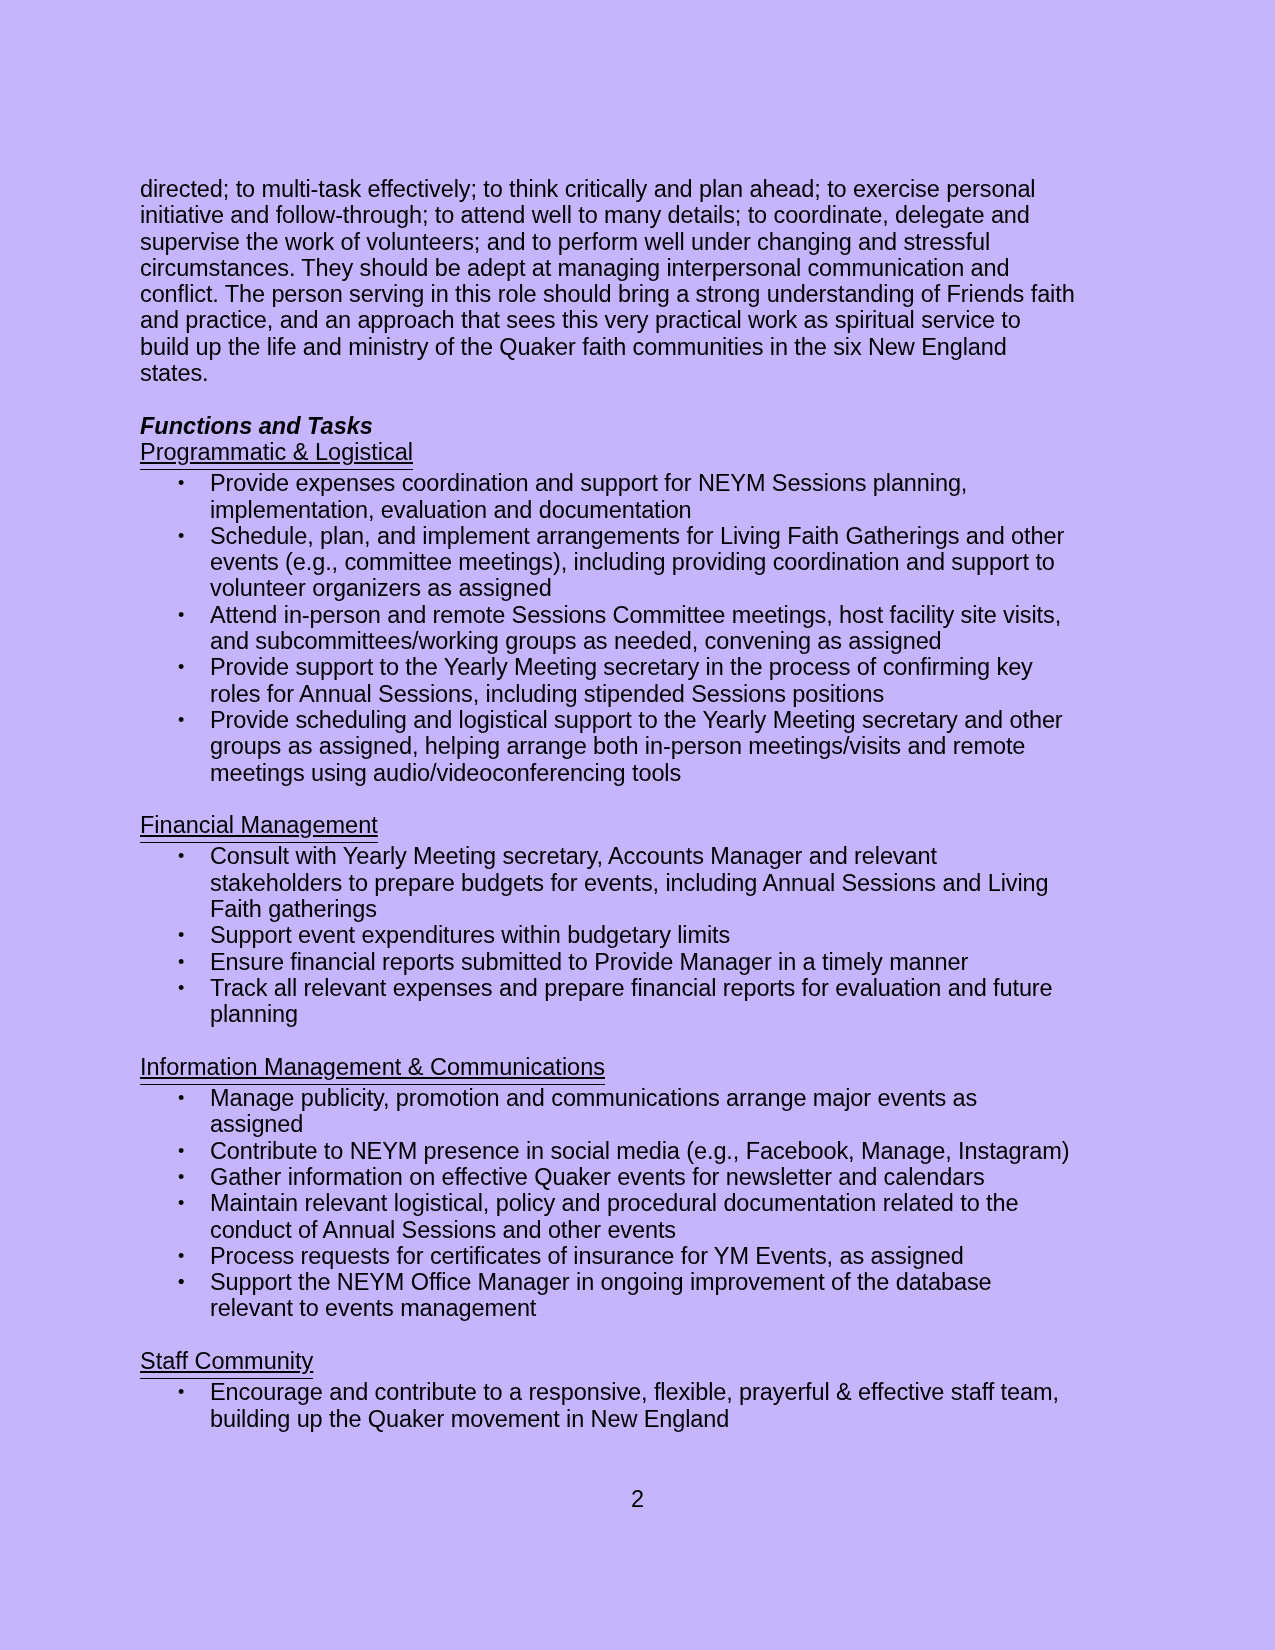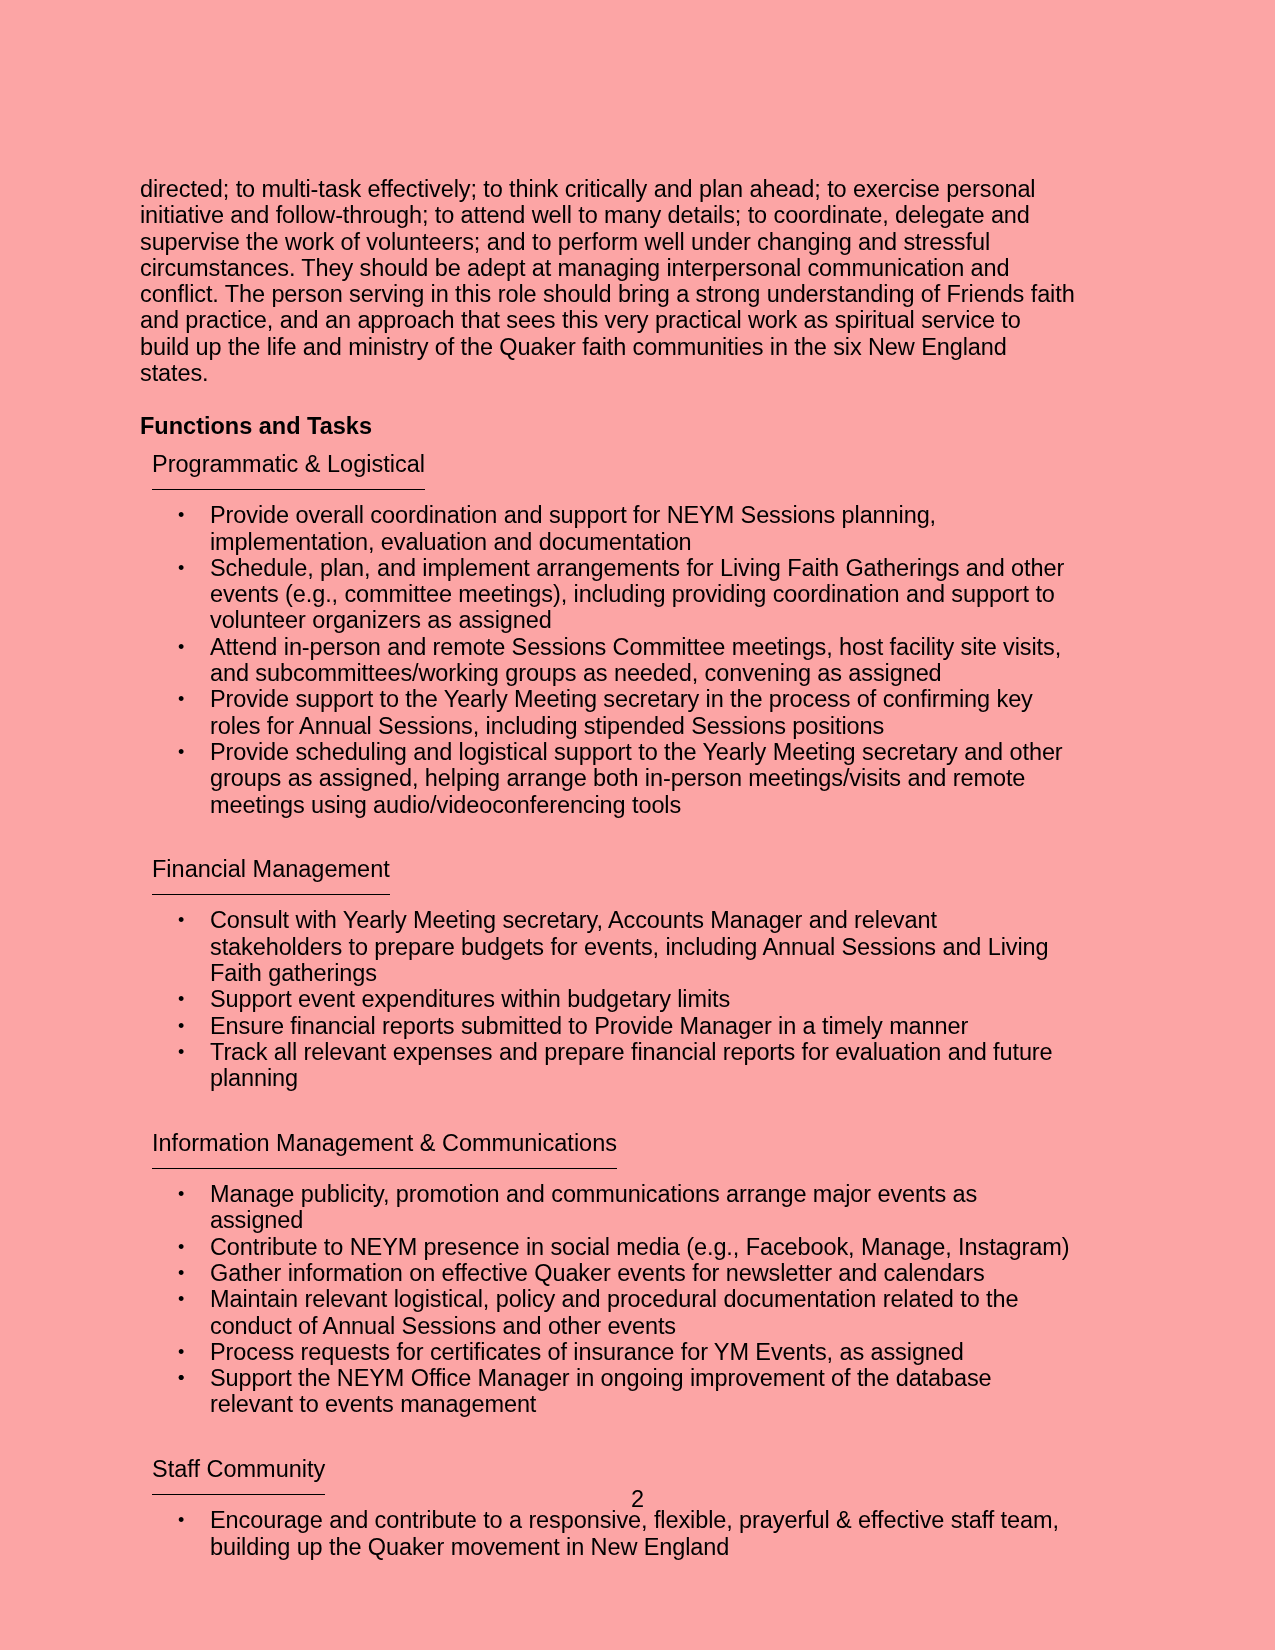--- a/index.html
+++ b/index.html
@@ -8,21 +8,21 @@
     background: #ffffff;
   }
   body {
     font-family: "Liberation Sans", sans-serif;
     color: #000000;
   }
   .page {
     position: relative;
     width: 1275px;
     height: 1650px;
-    background: #fca5a5;
+    background: #c4b5fd;
     margin: 0 auto;
     overflow: hidden;
     box-sizing: border-box;
   }
   .content {
     position: absolute;
     left: 140px;
     top: 176px;
     width: 935px;
   }
@@ -31,28 +31,30 @@
     line-height: 26.3px;
     text-align: left;
     margin: 0;
     letter-spacing: -0.1px;
   }
   .section-heading {
     font-size: 23.5px;
     line-height: 26.3px;
     font-weight: bold;
     margin: 0;
+    font-style: italic;
   }
   .sub-heading {
     font-size: 23.5px;
     line-height: 26.3px;
-    margin: 12px;
+    margin: 0;
     display: inline-block;
     border-bottom: 1.6px solid #000;
-    padding-bottom: 12px;
+    padding-bottom: 4px;
+    text-decoration: underline;
   }
   .sub-heading-wrap {
     line-height: 26.3px;
     font-size: 23.5px;
   }
   ul.bullets {
     list-style: none;
     margin: 0;
     padding: 0;
   }
@@ -97,21 +99,21 @@
     <p class="body-para">directed; to multi-task effectively; to think critically and plan ahead; to exercise personal initiative and follow-through; to attend well to many details; to coordinate, delegate and supervise the work of volunteers; and to perform well under changing and stressful circumstances. They should be adept at managing interpersonal communication and conflict. The person serving in this role should bring a strong understanding of Friends faith and practice, and an approach that sees this very practical work as spiritual service to build up the life and ministry of the Quaker faith communities in the six New England states.</p>
 
     <div class="gap"></div>
 
     <div class="section-heading">Functions and Tasks</div>
 
     <div id="sections-root">
         <div class="section-block">
           <div class="sub-heading-wrap"><span class="sub-heading">Programmatic &amp; Logistical </span></div>
           <ul class="bullets">
-            <li><span class="bullet-dot">•</span><span>Provide overall coordination and support for NEYM Sessions planning, implementation, evaluation and documentation</span></li>
+            <li><span class="bullet-dot">•</span><span>Provide expenses coordination and support for NEYM Sessions planning, implementation, evaluation and documentation</span></li>
             <li><span class="bullet-dot">•</span><span>Schedule, plan, and implement arrangements for Living Faith Gatherings and other events (e.g., committee meetings), including providing coordination and support to volunteer organizers as assigned</span></li>
             <li><span class="bullet-dot">•</span><span>Attend in-person and remote Sessions Committee meetings, host facility site visits, and subcommittees/working groups as needed, convening as assigned</span></li>
             <li><span class="bullet-dot">•</span><span>Provide support to the Yearly Meeting secretary in the process of confirming key roles for Annual Sessions, including stipended Sessions positions</span></li>
             <li><span class="bullet-dot">•</span><span>Provide scheduling and logistical support to the Yearly Meeting secretary and other groups as assigned, helping arrange both in-person meetings/visits and remote meetings using audio/videoconferencing tools</span></li>
           </ul>
           <div class="gap"></div>
         </div>
         <div class="section-block">
           <div class="sub-heading-wrap"><span class="sub-heading">Financial Management</span></div>
           <ul class="bullets">

